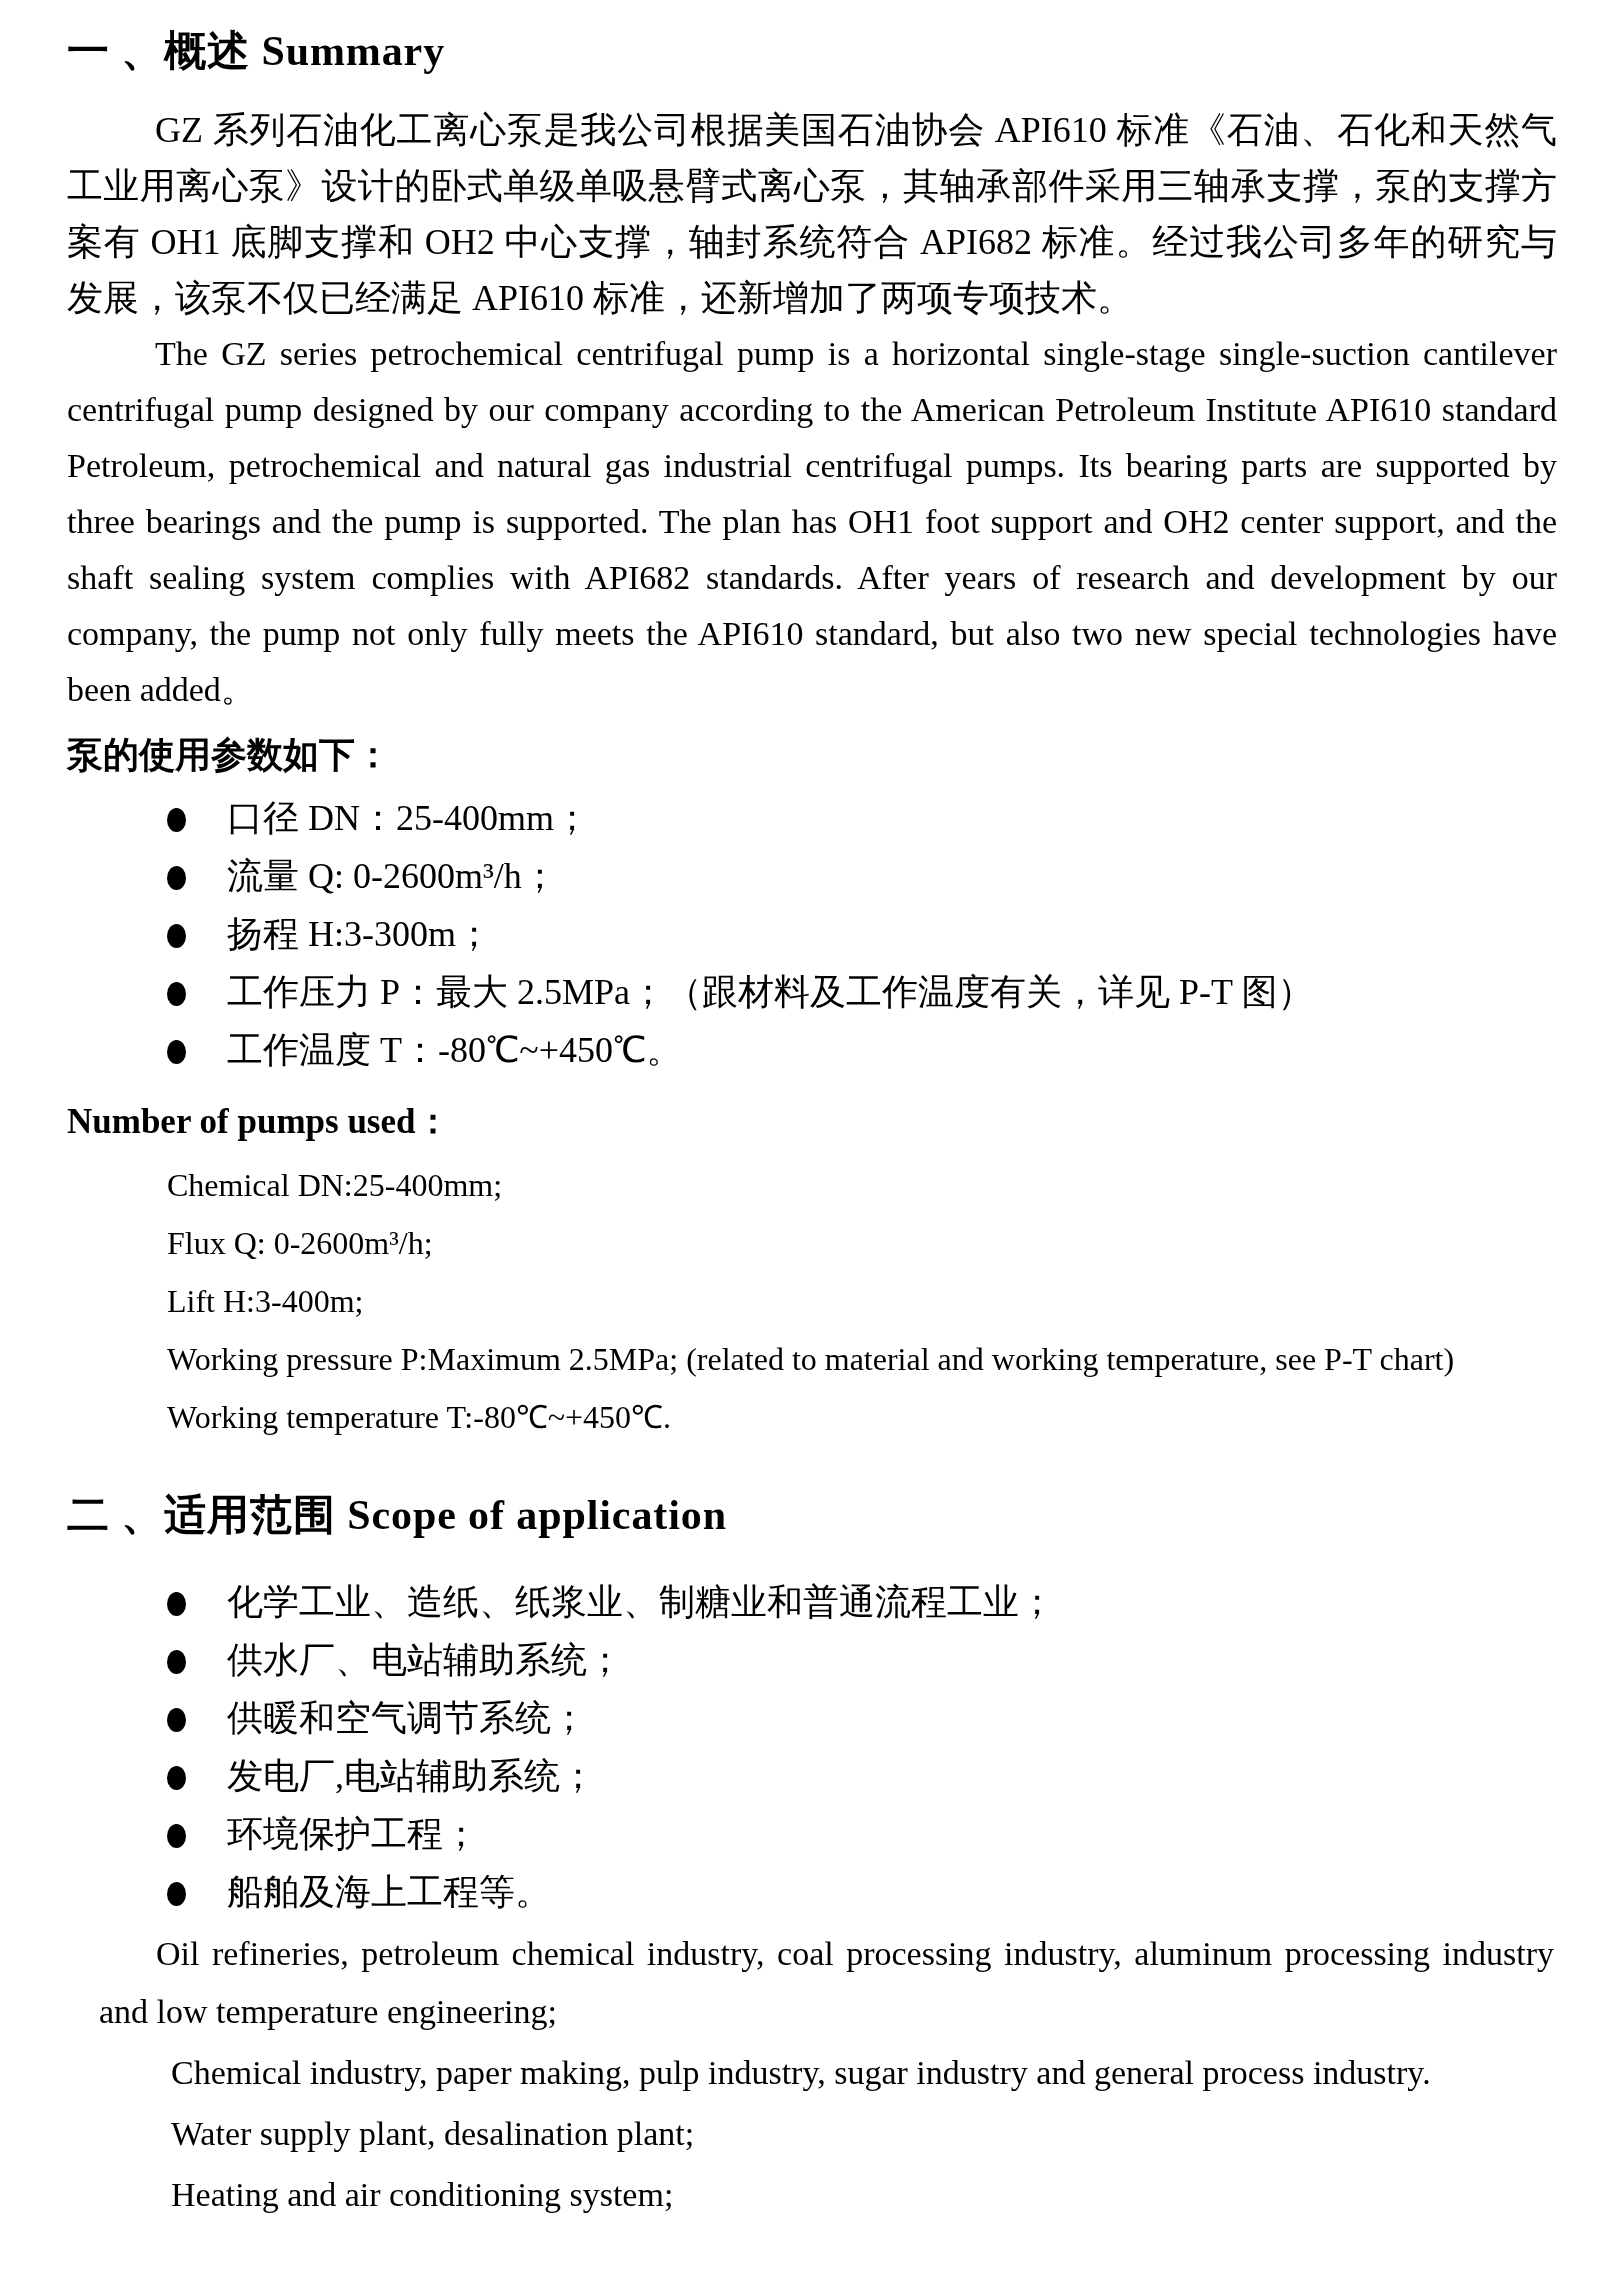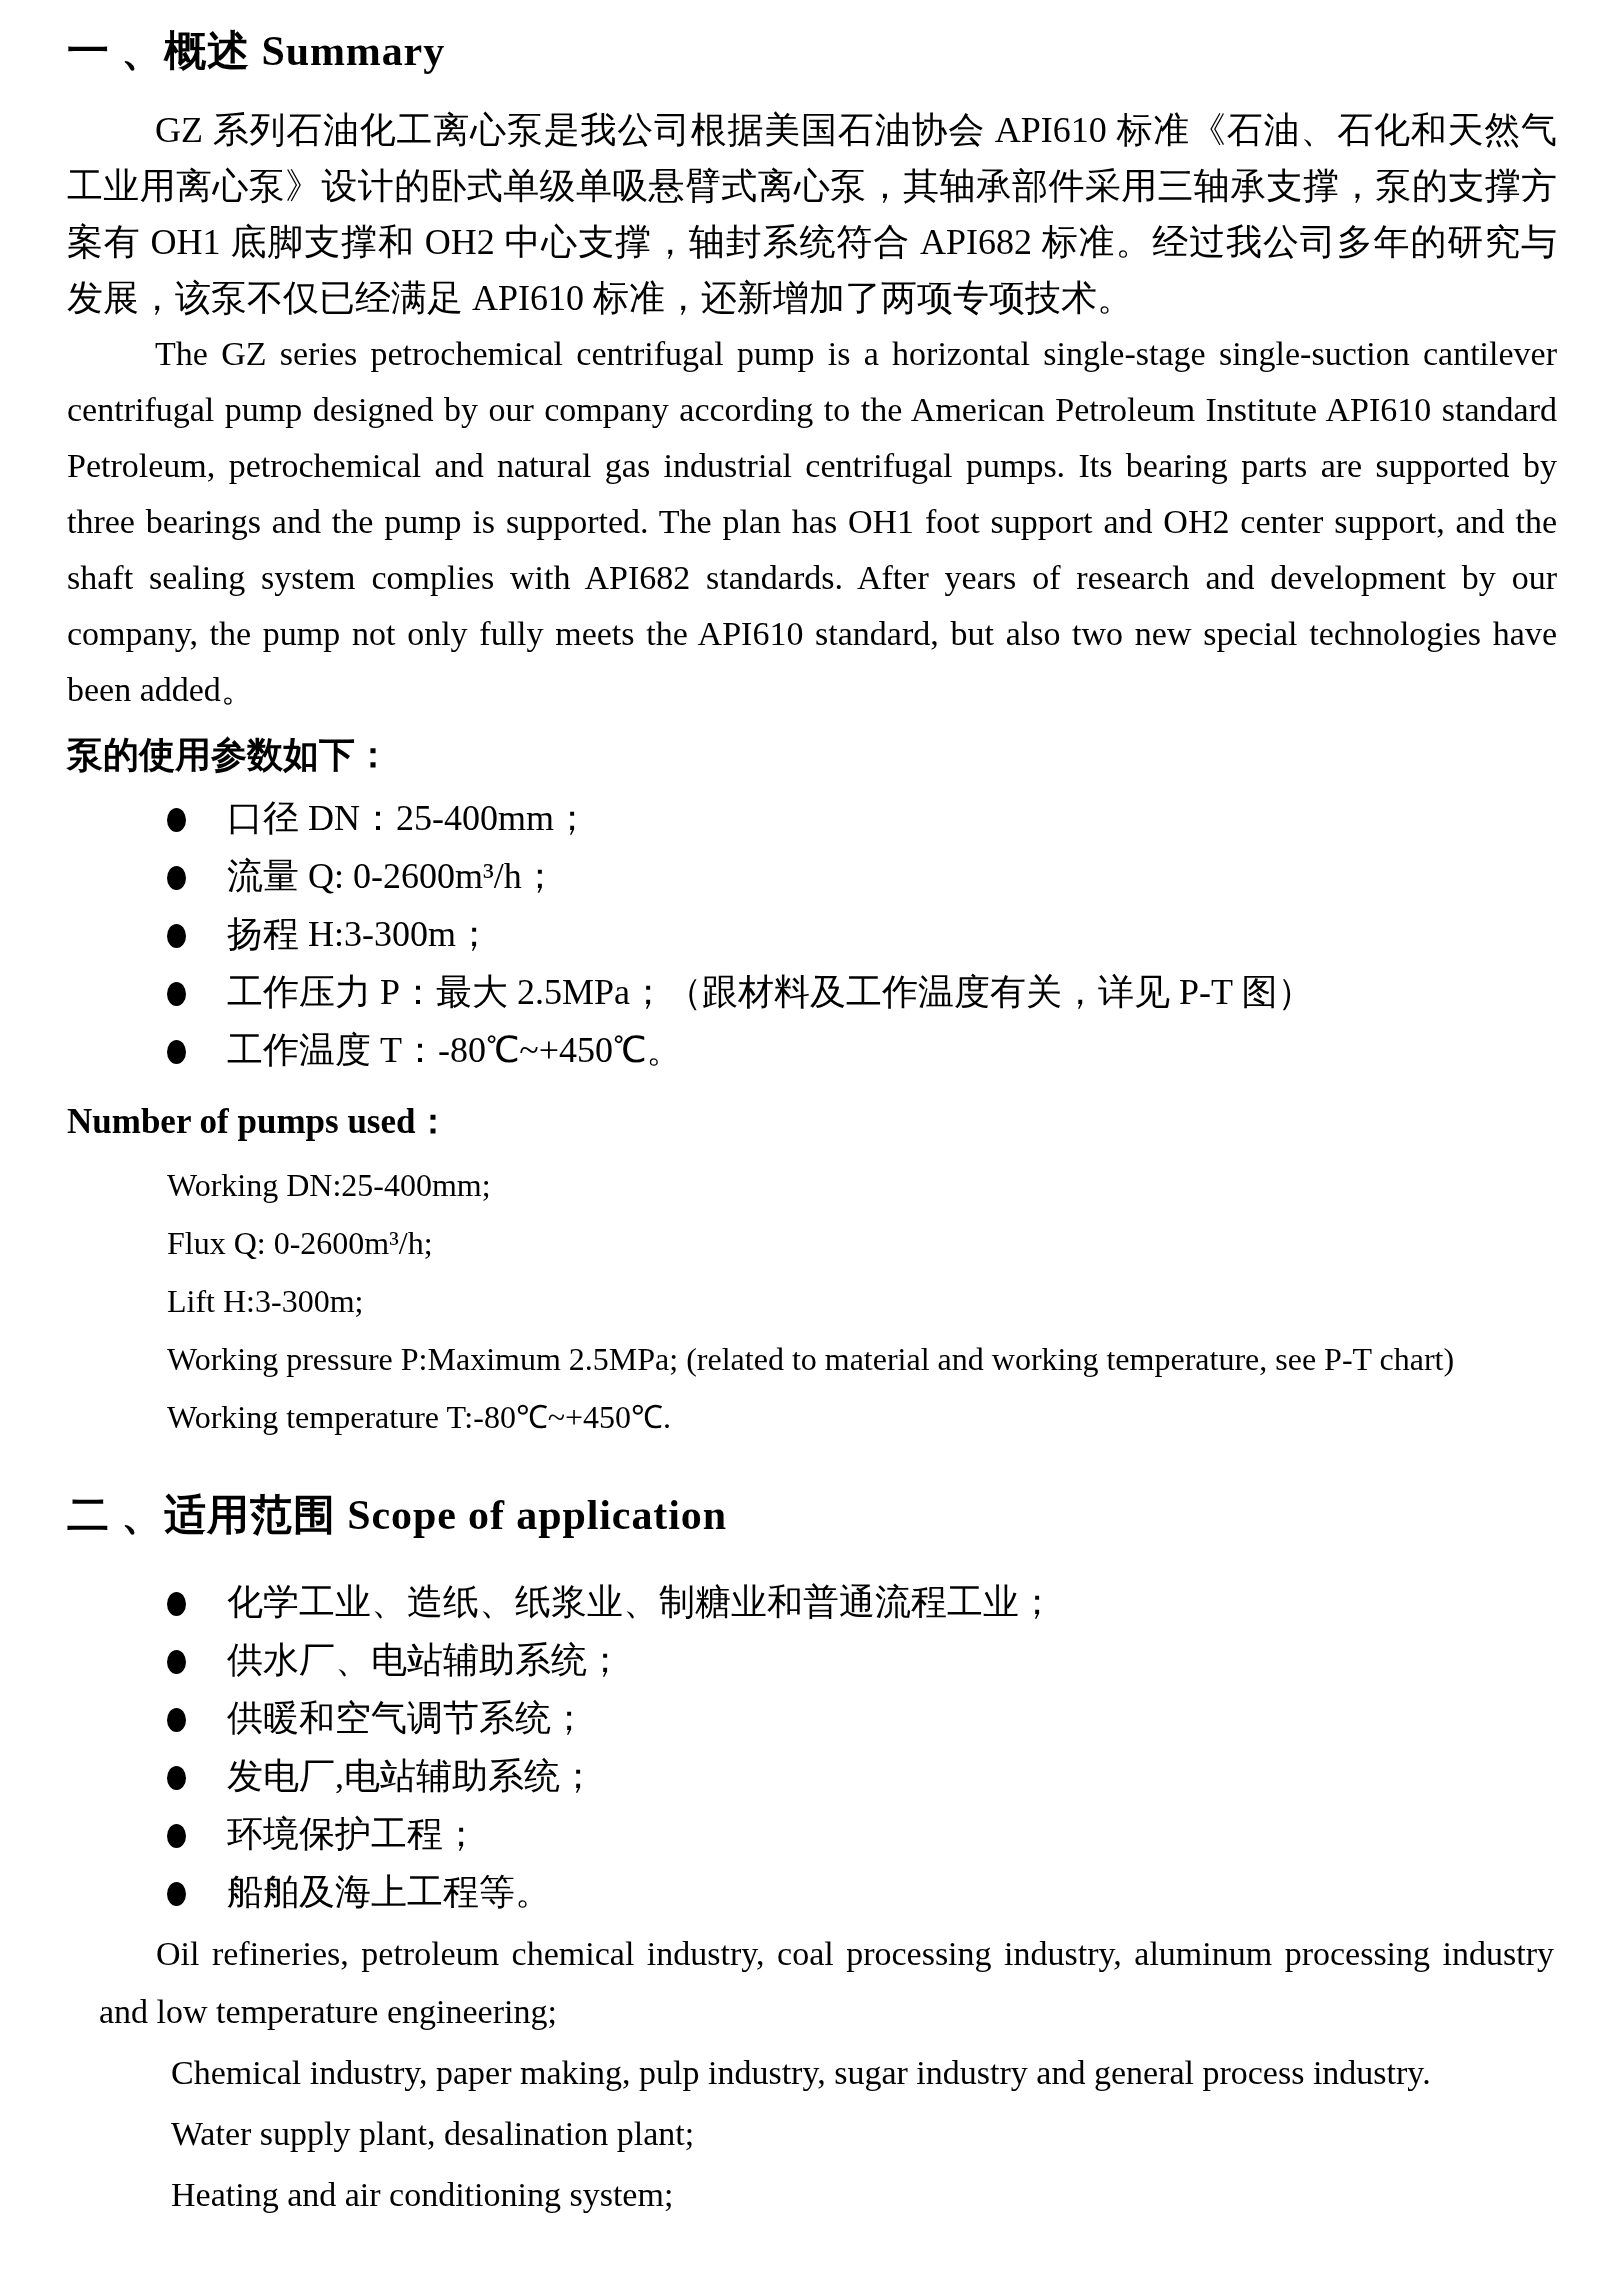--- a/index.html
+++ b/index.html
@@ -118,23 +118,23 @@
       <li><span class="dot"></span><span class="li-text">口径 DN：25-400mm；</span></li>
       <li><span class="dot"></span><span class="li-text">流量 Q: 0-2600m³/h；</span></li>
       <li><span class="dot"></span><span class="li-text">扬程 H:3-300m；</span></li>
       <li><span class="dot"></span><span class="li-text">工作压力 P：最大 2.5MPa；（跟材料及工作温度有关，详见 P-T 图）</span></li>
       <li><span class="dot"></span><span class="li-text">工作温度 T：-80℃~+450℃。</span></li>
     </ul>
 
   <h3 class="sub-heading-en">Number of pumps used：</h3>
 
   <div class="plainlist">
-      <p><span class="li-text">Working DN:25-400mm;</span></p>
+      <p><span class="li-text">Chemical DN:25-400mm;</span></p>
       <p><span class="li-text">Flux Q: 0-2600m³/h;</span></p>
-      <p><span class="li-text">Lift H:3-300m;</span></p>
+      <p><span class="li-text">Lift H:3-400m;</span></p>
       <p><span class="li-text">Working pressure P:Maximum 2.5MPa; (related to material and working temperature, see P-T chart)</span></p>
       <p><span class="li-text">Working temperature T:-80℃~+450℃.</span></p>
     </div>
 
   <h1 class="sec-heading second">二 、适用范围  Scope of application</h1>
 
   <ul class="bullets">
       <li><span class="dot"></span><span class="li-text">化学工业、造纸、纸浆业、制糖业和普通流程工业；</span></li>
       <li><span class="dot"></span><span class="li-text">供水厂、电站辅助系统；</span></li>
       <li><span class="dot"></span><span class="li-text">供暖和空气调节系统；</span></li>

